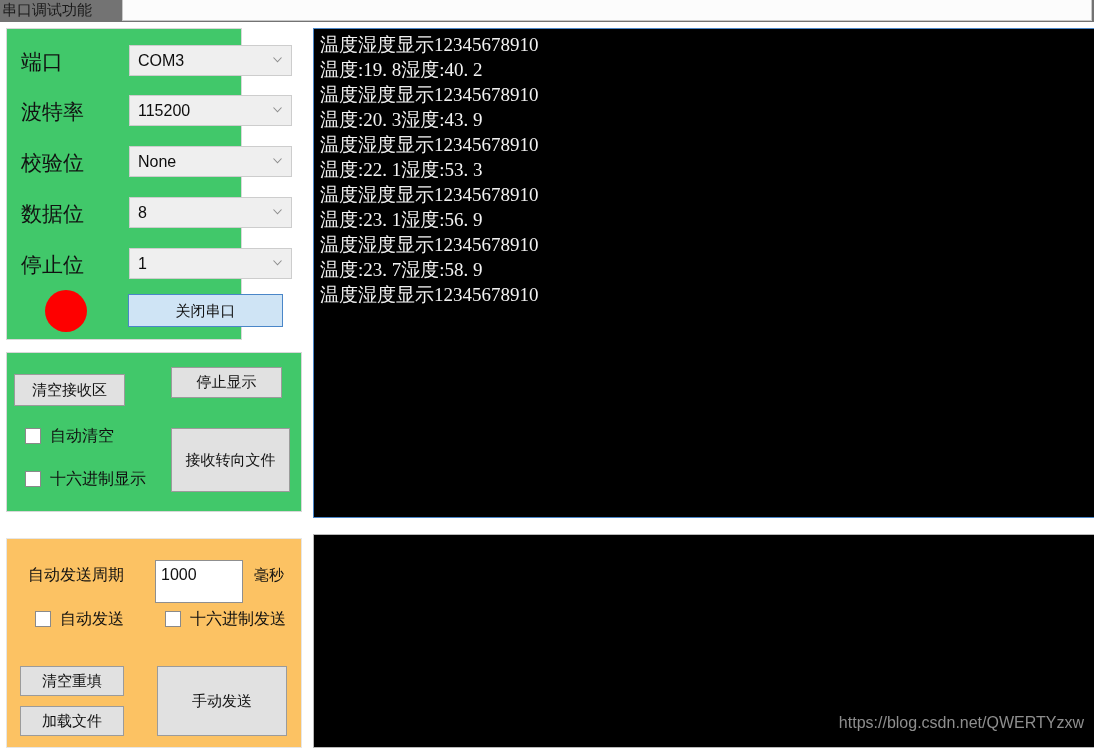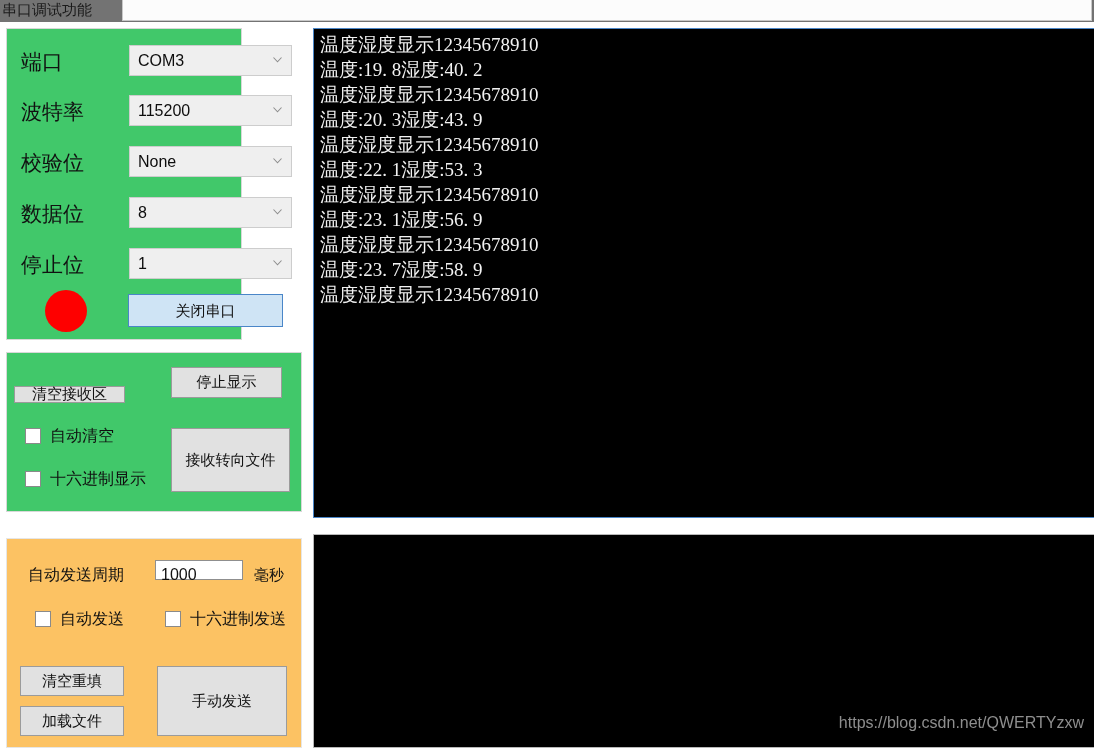--- a/index.html
+++ b/index.html
@@ -153,21 +153,21 @@
     box-sizing: border-box;
     text-align: center;
     font-size: 15px;
     color: #101010;
     white-space: nowrap;
     display: flex;
     align-items: center;
     justify-content: center;
   }
 
-  #btn-clear-recv { left: 14px;  top: 386px; width: 111px; height: 17px; }
+  #btn-clear-recv { left: 14px;  top: 374px; width: 111px; height: 32px; }
   #btn-stop-show  { left: 171px; top: 367px; width: 111px; height: 31px; }
   #btn-recv-file  { left: 171px; top: 428px; width: 119px; height: 64px; }
 
   
   .cbrow {
     position: absolute;
     display: flex;
     align-items: center;
   }
   .cbox {
@@ -195,21 +195,21 @@
     position: absolute;
     left: 28px; top: 563px;
     font-size: 16px;
     color: #101010;
     white-space: nowrap;
     line-height: 24px;
   }
   #input-period {
     position: absolute;
     left: 155px; top: 560px;
-    width: 88px; height: 20px;
+    width: 88px; height: 43px;
     background: #ffffff;
     border: 1px solid #8f8f8f;
     box-sizing: border-box;
     font-size: 16px;
     color: #101010;
     line-height: 27px;
     padding-left: 5px;
     font-family: "Liberation Sans", sans-serif;
   }
   #lbl-ms {

